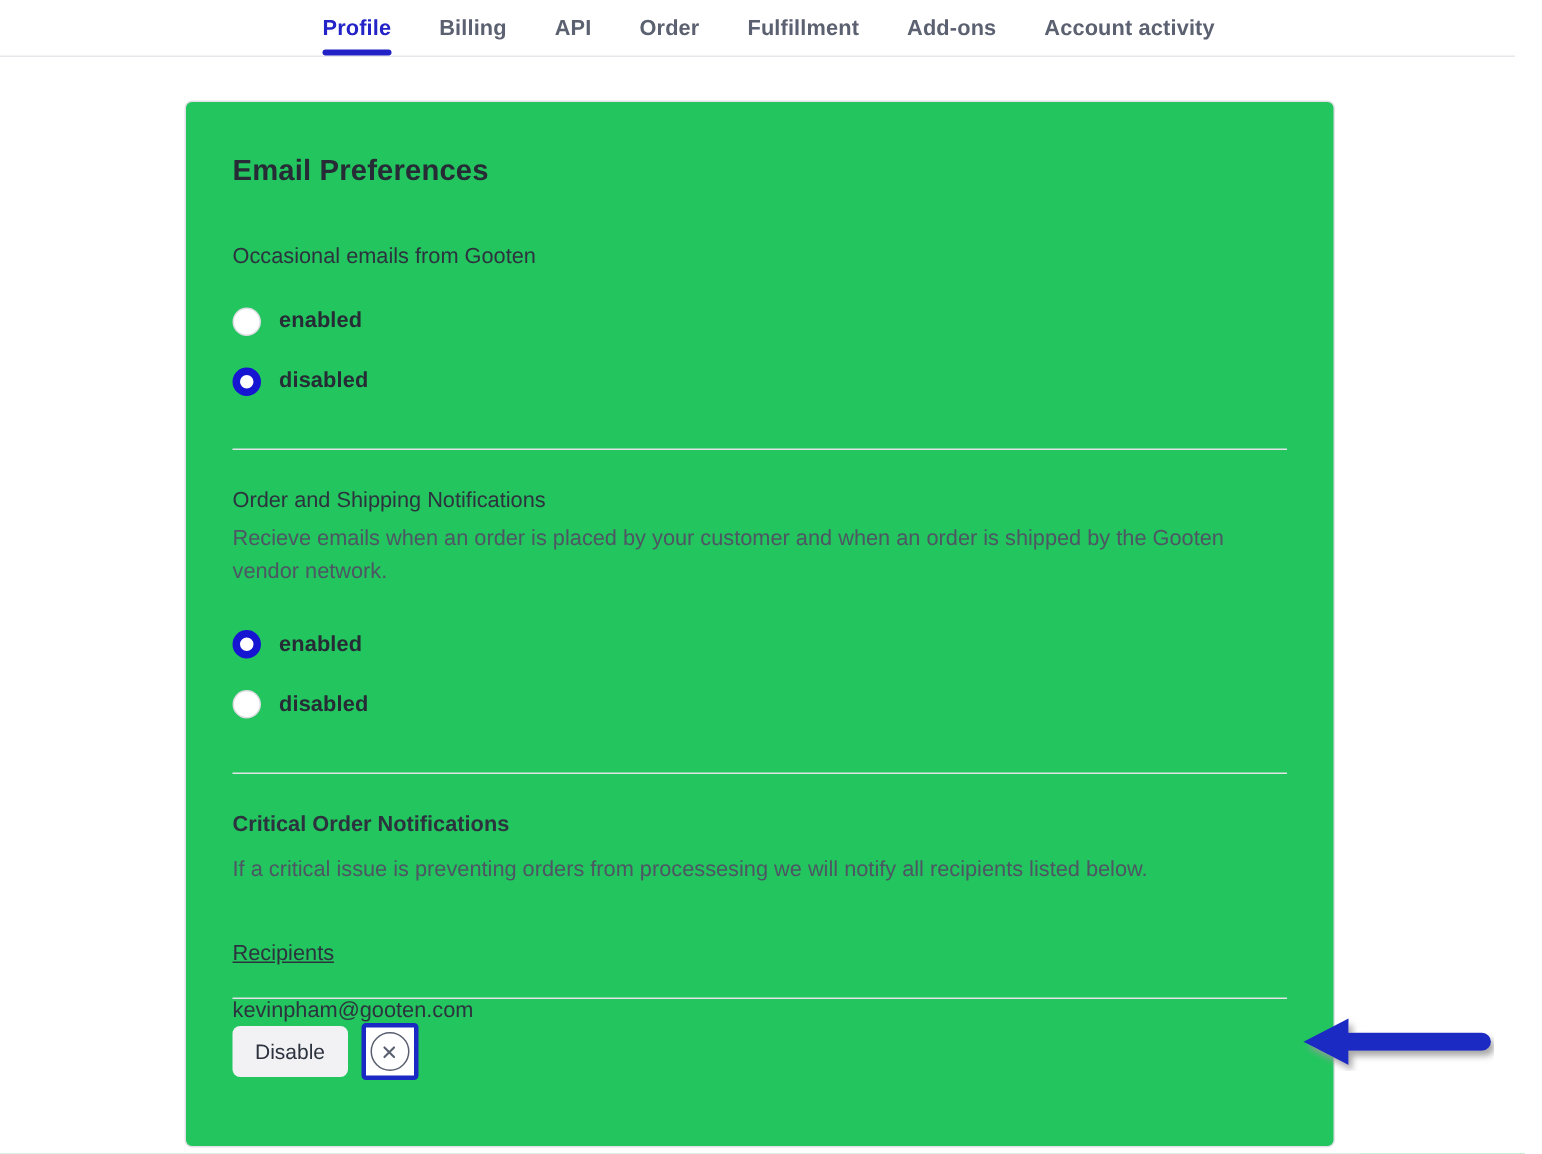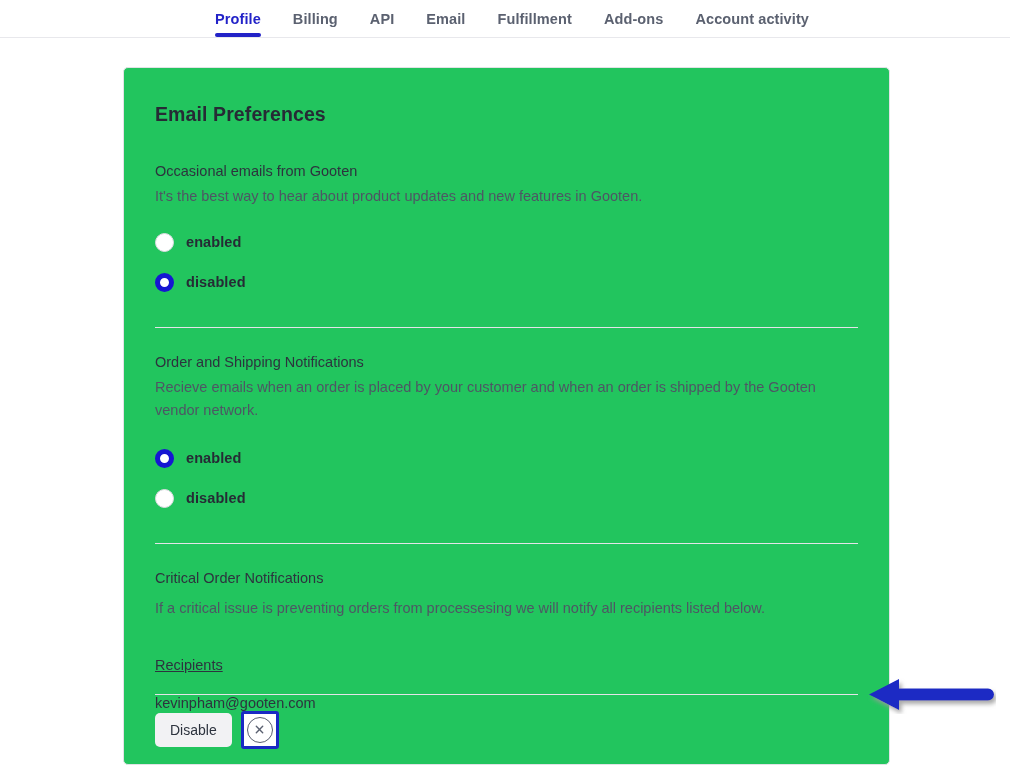--- a/index.html
+++ b/index.html
@@ -218,33 +218,32 @@
 </style>
 </head>
 <body>
 
 <div id="app">
 
   <nav class="topnav">
     <button class="tab active">Profile</button>
     <button class="tab">Billing</button>
     <button class="tab">API</button>
-    <button class="tab">Email</button>
+    <button class="tab">Order</button>
     <button class="tab">Fulfillment</button>
     <button class="tab">Add-ons</button>
     <button class="tab">Account activity</button>
   </nav>
 
   <section class="card">
 
     <h1 class="card-title">Email Preferences</h1>
 
     <div class="section" style="margin-top:37px;">
       <div class="section-head">Occasional emails from Gooten</div>
-      <p class="section-desc">It's the best way to hear about product updates and new features in Gooten.</p>
 
       <div class="radio-group">
         <div class="radio-row">
           <span class="radio-dot"></span>
           <span class="radio-label">enabled</span>
         </div>
         <div class="radio-row">
           <span class="radio-dot checked"></span>
           <span class="radio-label">disabled</span>
         </div>
@@ -265,21 +264,21 @@
         <div class="radio-row">
           <span class="radio-dot"></span>
           <span class="radio-label">disabled</span>
         </div>
       </div>
     </div>
 
     <hr class="divider" style="margin-top:30px;">
 
     <div class="section" style="margin-top:26px;">
-      <div class="section-head" style="margin-bottom:11px;">Critical Order Notifications</div>
+      <div class="section-head" style="margin-bottom:11px;font-weight:bold;">Critical Order Notifications</div>
       <p class="section-desc">If a critical issue is preventing orders from processesing we will notify all recipients listed below.</p>
 
       <div class="recip-head" style="margin-top:24px;">
         <span class="recip-title">Recipients</span>
       </div>
 
       <hr class="divider" style="margin-top:8px;">
 
       <div class="recip-row">
         <span class="recip-email">kevinpham@gooten.com</span>

